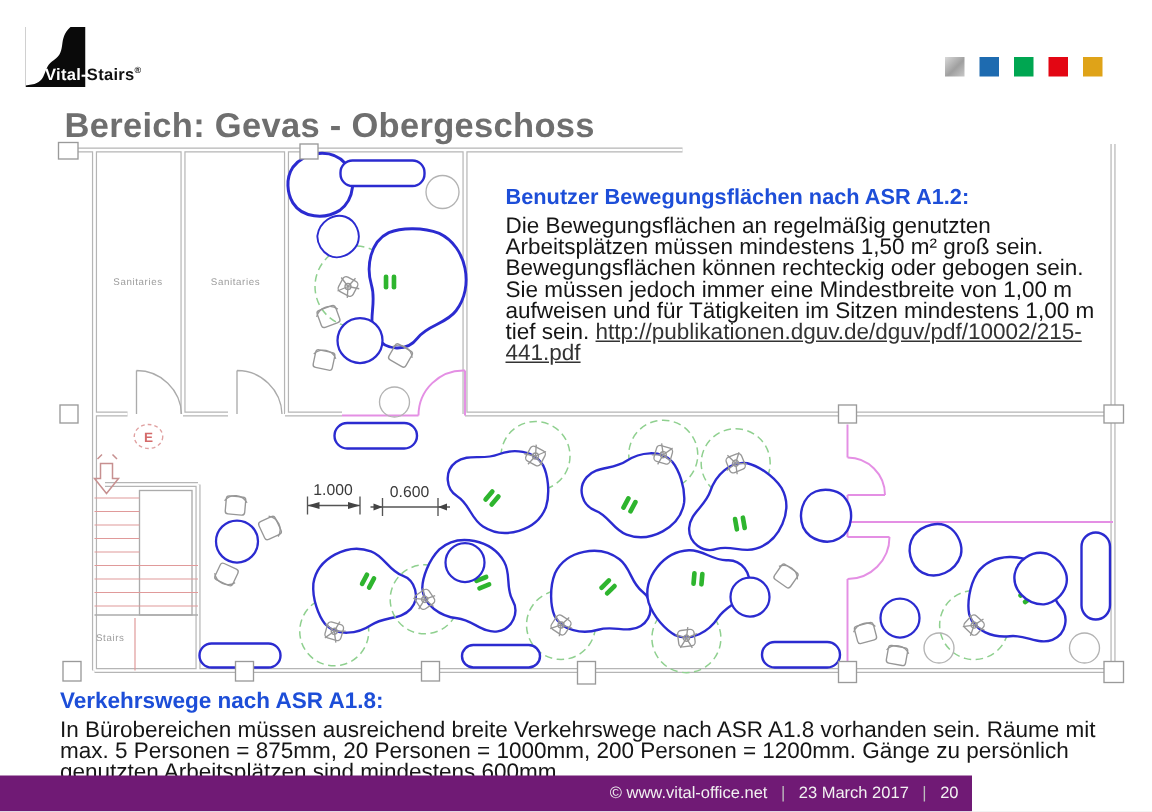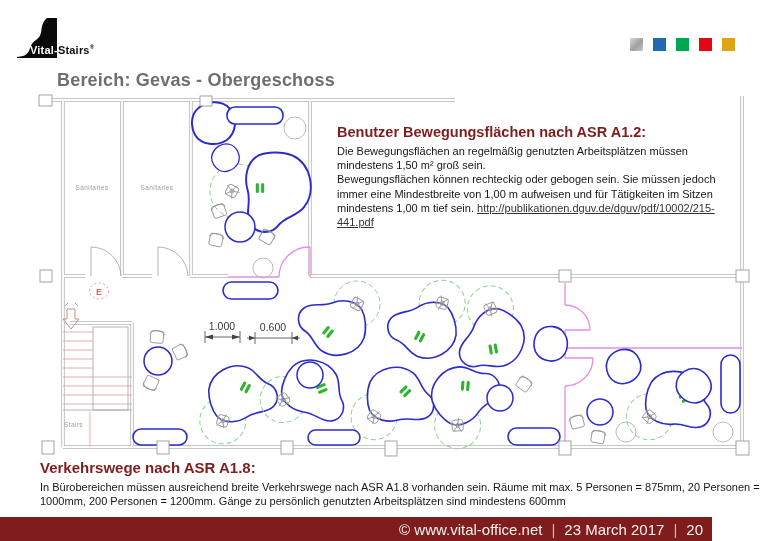--- a/index.html
+++ b/index.html
@@ -11,21 +11,21 @@
                  color:#111;white-space:nowrap;letter-spacing:.2px;}
   .logo-wordmark .lw-white{color:#fff;}
   .logo-wordmark sup{font-size:6px;}
   .tagline{position:absolute;top:27px;right:24px;font-size:7.5px;font-weight:bold;
            letter-spacing:2.1px;color:#2a2a2a;white-space:nowrap;}
   .tagline .accent{color:#e30613;}
   .sq-row{position:absolute;top:38px;right:33px;display:flex;gap:10px;}
   .sq{width:13px;height:13px;}
   .sq.silver{background:linear-gradient(135deg,#d9d9d9 0%,#9f9f9f 55%,#c8c8c8 100%);}
   
-  .page-title{position:absolute;left:57px;top:70px;font-size:18px;font-weight:bold;
+  .page-title{position:absolute;left:43px;top:70px;font-size:23px;font-weight:bold;
               color:#6f6f6f;letter-spacing:.2px;}
   
   .plan{position:absolute;left:0;top:0;width:768px;height:541px;pointer-events:none;}
   .wall{stroke:#b5b5b5;stroke-width:3.4;fill:none}
   .wallc{stroke:#ffffff;stroke-width:1.8;fill:none}
   .thin{stroke:#ababab;stroke-width:.9;fill:none}
   .col{fill:#fff;stroke:#9a9a9a;stroke-width:.9}
   .desk{fill:#fff;stroke:#2b2bd0;stroke-width:1.6;stroke-linejoin:round}
   .bench{fill:#fff;stroke:#2b2bd0;stroke-width:1.6}
   .bluec{fill:#fff;stroke:#2b2bd0;stroke-width:1.5}
@@ -38,28 +38,28 @@
   .dim{stroke:#555;stroke-width:.9;fill:none}
   .dimarr{fill:#444;stroke:none}
   .lbl{fill:#9c9c9c;font-size:6.5px;letter-spacing:.4px}
   .dimtxt{fill:#3a3a3a;font-size:10.5px}
   .emark{fill:#d46a6a;font-size:9px;font-weight:bold}
   .ecirc{fill:none;stroke:#e0a0a0;stroke-width:.9;stroke-dasharray:2.5 2}
   .arrow{stroke:#c79090;stroke-width:1;fill:none}
   
   .asr12{position:absolute;left:337px;top:124px;width:408px;}
   .asr18{position:absolute;left:40px;top:459px;width:724px;}
-  .asr-h{font-size:14.5px;font-weight:bold;color:#7f1d1d;margin:0 0 4px 0;}
+  .asr-h{font-size:14.5px;font-weight:bold;color:#1d4ed8;margin:0 0 4px 0;}
   .asr18 .asr-h{font-size:15px;}
-  .asr-p{font-size:11px;line-height:14.2px;color:#161616;margin:0;}
+  .asr-p{font-size:15px;line-height:14.2px;color:#161616;margin:0;}
   .asr-link{color:#333;text-decoration:underline;overflow-wrap:anywhere;cursor:pointer;}
   
-  .footer{position:absolute;left:0;bottom:0;width:712px;height:24px;background:#7f1d1d;
+  .footer{position:absolute;left:0;bottom:0;width:648px;height:24px;background:#701a75;
           display:flex;align-items:center;justify-content:flex-end;gap:9px;
-          box-sizing:border-box;padding-right:9px;color:#f2f2f2;font-size:15px;}
+          box-sizing:border-box;padding-right:9px;color:#f2f2f2;font-size:11px;}
   .footer .fsep{color:#bdbdbd;}
   .footer .fpage{margin-left:0;}
 </style>
 </head>
 <body>
 
 <div class="slide">
 
   <svg class="plan" viewBox="0 0 768 541" xmlns="http://www.w3.org/2000/svg">
     <defs>

